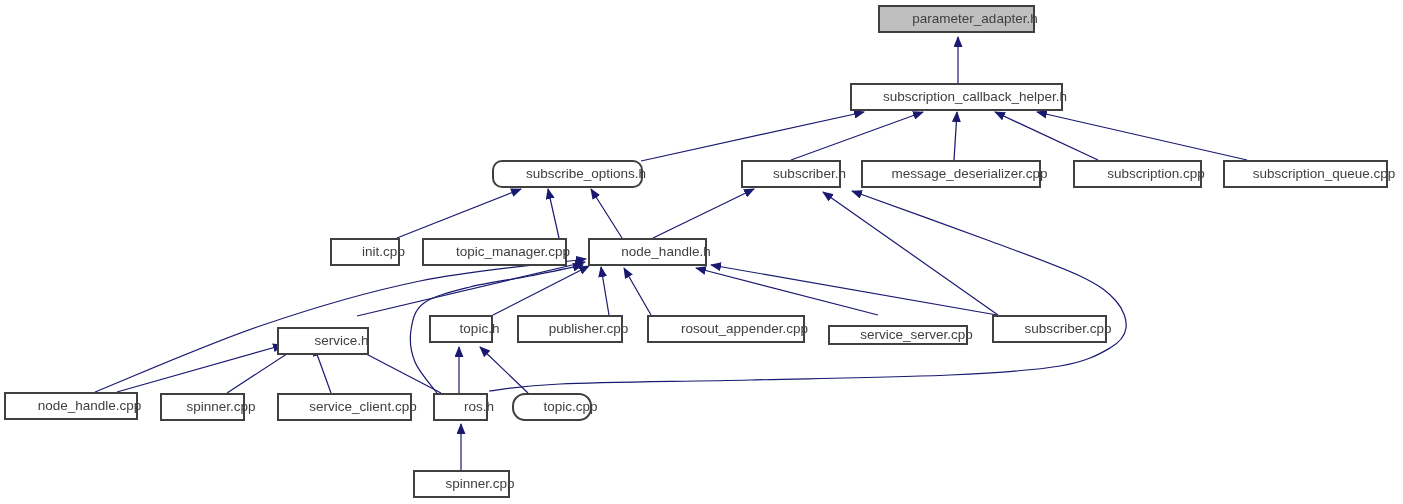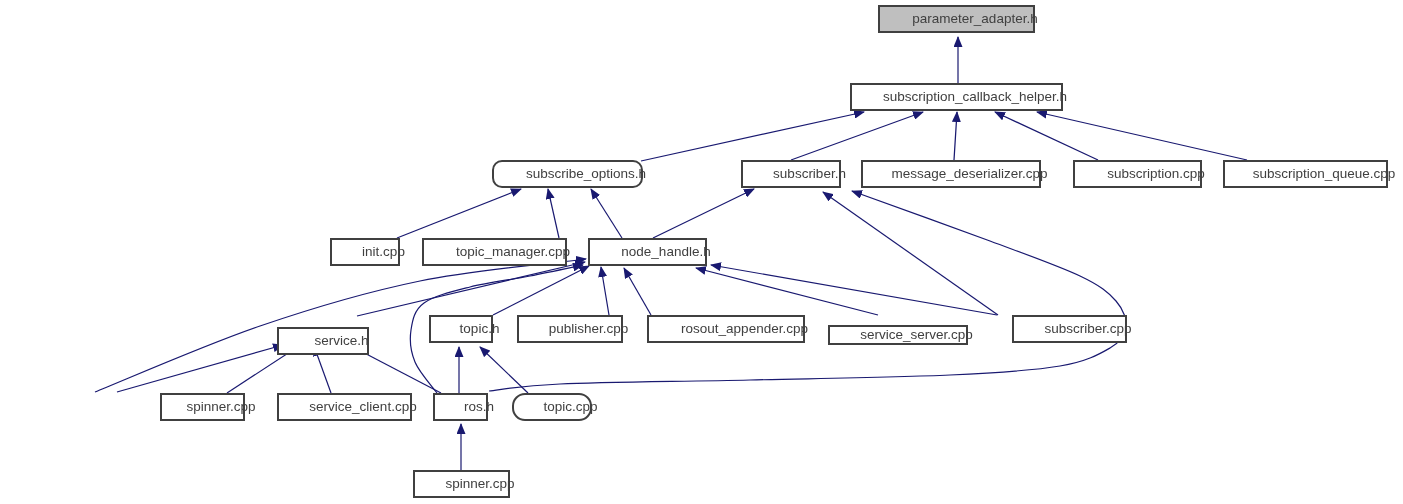--- a/index.html
+++ b/index.html
@@ -72,19 +72,20 @@
     <div class="node" style="left: 1223px; top: 160px; width: 165px; height: 28px; border-color: rgb(64, 64, 64); background: rgb(255, 255, 255);">subscription_queue.cpp</div>
     <div class="node" style="left: 1073px; top: 160px; width: 129px; height: 28px; border-color: rgb(64, 64, 64); background: rgb(255, 255, 255);">subscription.cpp</div>
     <div class="node" style="left: 330px; top: 238px; width: 70px; height: 28px; border-color: rgb(64, 64, 64); background: rgb(255, 255, 255);">init.cpp</div>
     <div class="node" style="left: 422px; top: 238px; width: 145px; height: 28px; border-color: rgb(64, 64, 64); background: rgb(255, 255, 255); text-align: center;">topic_manager.cpp</div>
     <div class="node" style="left: 588px; top: 238px; width: 119px; height: 28px; border-color: rgb(64, 64, 64); background: rgb(255, 255, 255);">node_handle.h</div>
     <div class="node" style="left: 277px; top: 315px; width: 92px; height: 28px; border-color: rgb(64, 64, 64); background: rgb(255, 255, 255); margin-top: 12px;">service.h</div>
     <div class="node" style="left: 429px; top: 315px; width: 64px; height: 28px; border-color: rgb(64, 64, 64); background: rgb(255, 255, 255);">topic.h</div>
     <div class="node" style="left: 517px; top: 315px; width: 106px; height: 28px; border-color: rgb(64, 64, 64); background: rgb(255, 255, 255);">publisher.cpp</div>
     <div class="node" style="left: 647px; top: 315px; width: 158px; height: 28px; border-color: rgb(64, 64, 64); background: rgb(255, 255, 255);">rosout_appender.cpp</div>
     <div class="node" style="left: 828px; top: 325px; width: 140px; height: 20px; border-color: rgb(64, 64, 64); background: rgb(255, 255, 255);">service_server.cpp</div>
-    <div class="node" style="left: 992px; top: 315px; width: 115px; height: 28px; border-color: rgb(64, 64, 64); background: rgb(255, 255, 255); margin-left: 20px;">subscriber.cpp</div>
+    <div class="node" style="left: 992px; top: 315px; width: 115px; height: 28px; border-color: rgb(64, 64, 64); background: rgb(255, 255, 255);">subscriber.cpp</div>
+    <div class="node" style="left: 4px; top: 392px; width: 134px; height: 28px; border-color: rgb(64, 64, 64); background: rgb(255, 255, 255);">node_handle.cpp</div>
     <div class="node" style="left: 160px; top: 393px; width: 85px; height: 28px; border-color: rgb(64, 64, 64); background: rgb(255, 255, 255);">spinner.cpp</div>
     <div class="node" style="left: 277px; top: 393px; width: 135px; height: 28px; border-color: rgb(64, 64, 64); background: rgb(255, 255, 255);">service_client.cpp</div>
     <div class="node" style="left: 433px; top: 393px; width: 55px; height: 28px; border-color: rgb(64, 64, 64); background: rgb(255, 255, 255);">ros.h</div>
     <div class="node" style="left: 512px; top: 393px; width: 80px; height: 28px; border-color: rgb(64, 64, 64); background: rgb(255, 255, 255); border-radius: 13px;">topic.cpp</div>
     <div class="node" style="left: 413px; top: 470px; width: 97px; height: 28px; border-color: rgb(64, 64, 64); background: rgb(255, 255, 255);">spinner.cpp</div>
   </div>
 
 </body></html>

